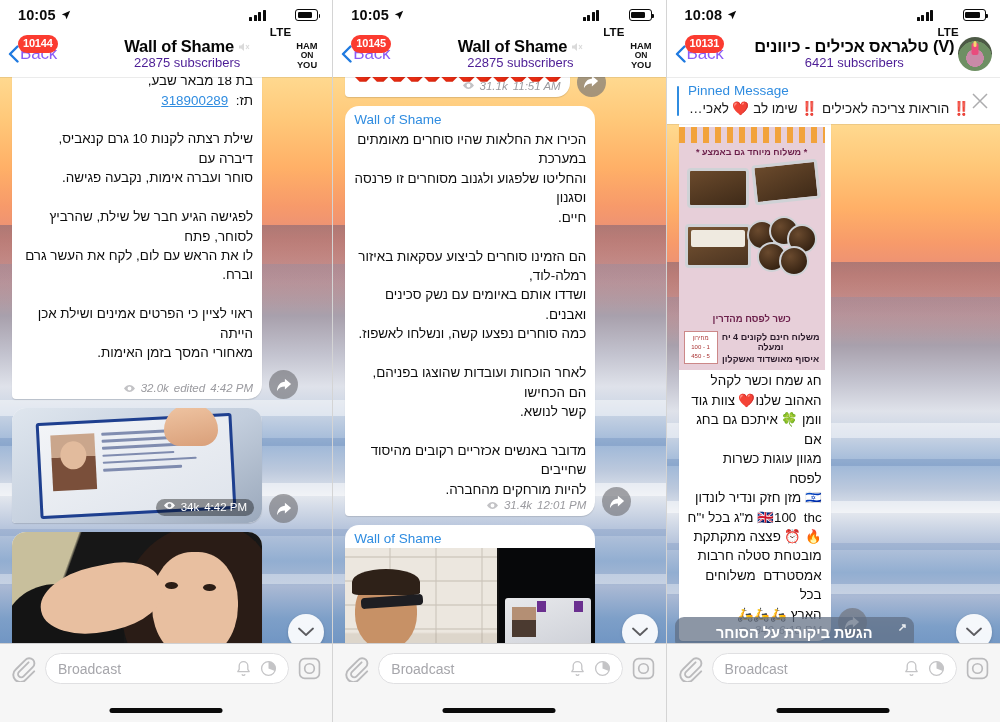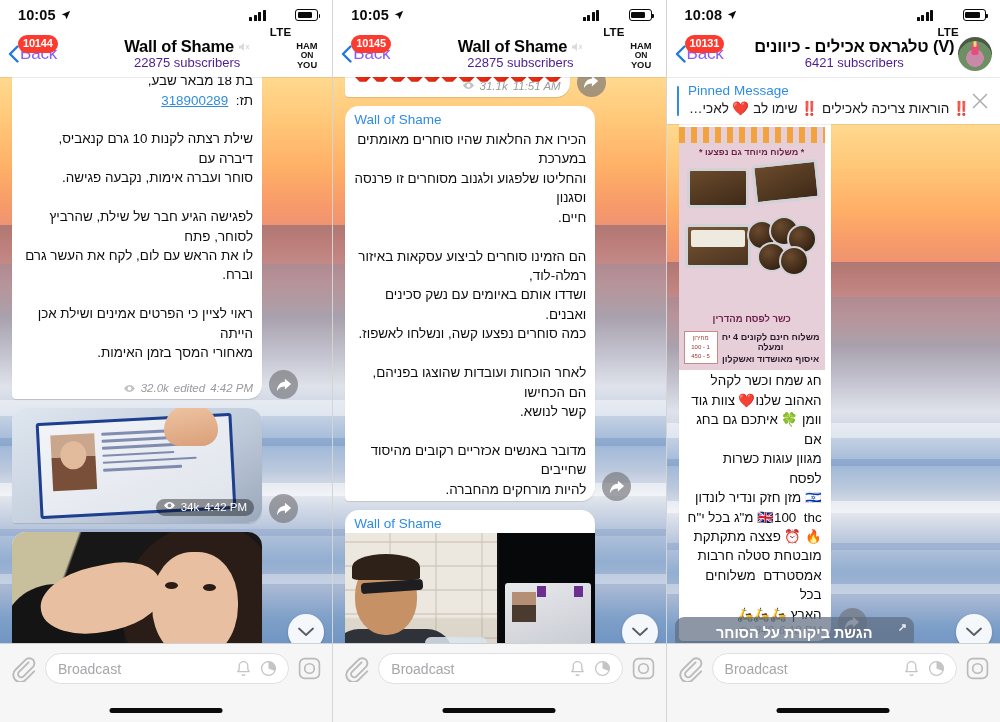--- a/index.html
+++ b/index.html
@@ -542,20 +542,27 @@
 הם הזמינו סוחרים לביצוע עסקאות באיזור
 רמלה-לוד,
 ושדדו אותם באיומים עם נשק סכינים ואבנים.
 כמה סוחרים נפצעו קשה, ונשלחו לאשפוז.
 
 לאחר הוכחות ועובדות שהוצגו בפניהם, הם הכחישו
 קשר לנושא.
 
 מדובר באנשים אכזריים רקובים מהיסוד שחייבים
 להיות מורחקים מהחברה.</div>
+          <div class="meta">
+            <svg class="eye" viewBox="0 0 16 10">
+                <path d="M8 .8C4 .8 1.3 5 1.3 5S4 9.2 8 9.2 14.7 5 14.7 5 12 .8 8 .8zm0 6.6A2.4 2.4 0 1 1 8 2.6a2.4 2.4 0 0 1 0 4.8z" fill="#9a9a9f"></path>
+              </svg>
+            <span>31.4k</span>
+            <span>12:01 PM</span>
+          </div>
         </div>
         <div class="fwd">
           <svg viewBox="0 0 18 16">
               <path d="M10 1v3.4C4.6 4.8 1.5 8.4 1 15c2-4 5-5.4 9-5.4V13l7-6z" fill="#fff"></path>
             </svg>
         </div>
       </div>
 
       <div class="row">
         <div class="bubble photo">
@@ -692,21 +699,21 @@
               </div>
               <svg class="leaf" viewBox="0 0 26 26">
                 <path d="M13 24V12M13 12 6 4M13 12l7-8M13 12 2 10M13 12l11-2M13 12 5 18M13 12l8 6" stroke="#3d9b3d" stroke-width="2.2" stroke-linecap="round"></path>
               </svg>
               <div class="fl-brand">
                 <b>תפריט עוגות</b>
                 <i>Cake Menu</i>
               </div>
             </div>
             <div class="dots"></div>
-            <div class="fl-line">* משלוח מיוחד גם נפצעו *</div>
+            <div class="fl-line">* משלוח מיוחד גם באמצע *</div>
             <div class="trays">
               <div class="tray t1"></div>
                 <div class="tray t2"></div>
                 <div class="tray t3"></div>
               <div class="muffins">
                 <div class="muf" style="left:0;top:4px"></div>
                 <div class="muf" style="left:22px;top:0"></div>
                 <div class="muf" style="left:40px;top:8px"></div>
                 <div class="muf" style="left:10px;top:26px"></div>
                 <div class="muf" style="left:32px;top:30px"></div>

